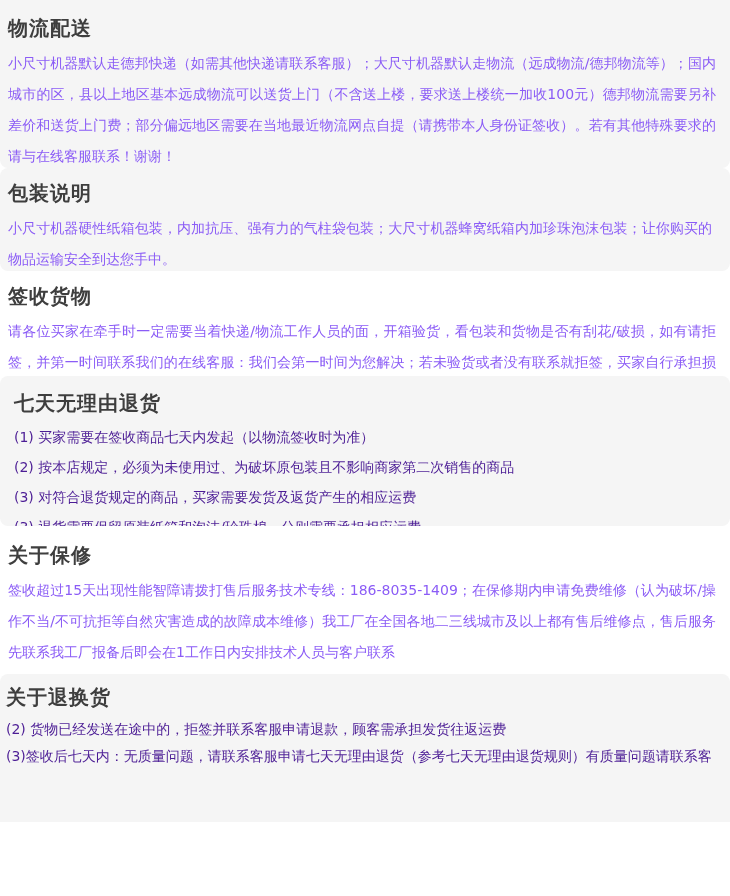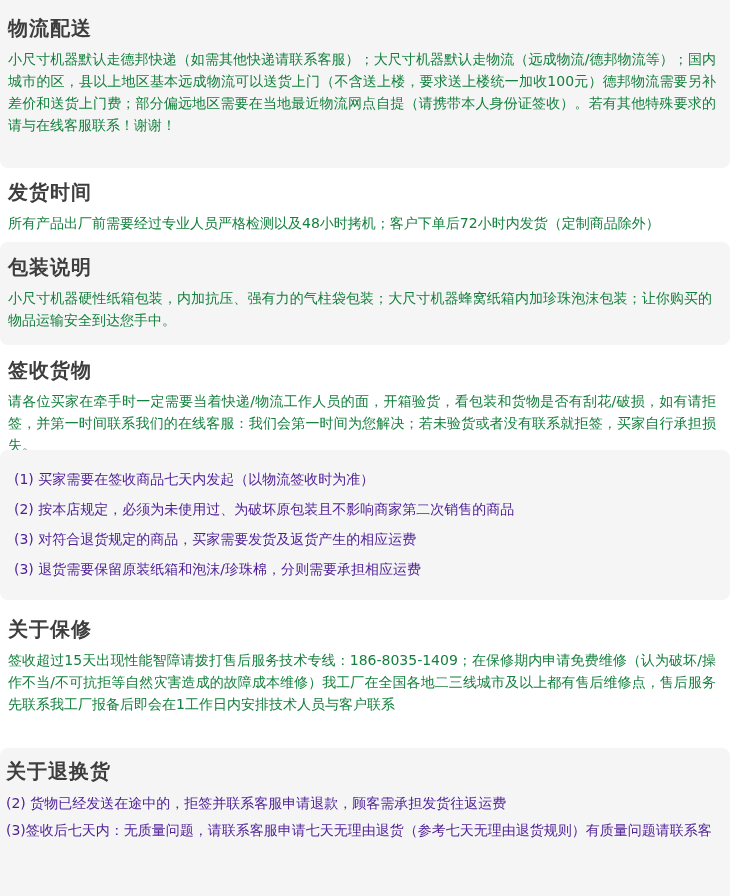--- a/index.html
+++ b/index.html
@@ -20,22 +20,22 @@
   h2 {
     font-size: 20px;
     font-weight: bold;
     color: #3e3e3e;
     line-height: 26px;
     margin-bottom: 7px;
     letter-spacing: 1px;
   }
   p.body-text {
     font-size: 14px;
-    line-height: 22px;
-    color: #15803d;
+    line-height: 31px;
+    color: #8b5cf6;
     text-align: justify;
   }
   ul.item-list { list-style: none; }
   ul.item-list li {
     font-size: 14px;
     color: #4c1d95;
   }
   .wrap-indent { padding-left: 86px; }
 
   
@@ -54,36 +54,33 @@
 </head>
 <body>
 
 <div class="page">
 
   <section id="sec-logistics" class="panel-gray no-top-radius">
     <h2>物流配送</h2>
     <p class="body-text">小尺寸机器默认走德邦快递（如需其他快递请联系客服）；大尺寸机器默认走物流（远成物流/德邦物流等）；国内城市的区，县以上地区基本远成物流可以送货上门（不含送上楼，要求送上楼统一加收100元）德邦物流需要另补差价和送货上门费；部分偏远地区需要在当地最近物流网点自提（请携带本人身份证签收）。若有其他特殊要求的请与在线客服联系！谢谢！</p>
   </section>
 
-  <section id="sec-shiptime" class="panel-white">
-    <h2>发货时间</h2>
-    <p class="body-text">所有产品出厂前需要经过专业人员严格检测以及48小时拷机；客户下单后72小时内发货（定制商品除外）</p>
-  </section>
 
   <section id="sec-packing" class="panel-gray">
     <h2>包装说明</h2>
     <p class="body-text">小尺寸机器硬性纸箱包装，内加抗压、强有力的气柱袋包装；大尺寸机器蜂窝纸箱内加珍珠泡沫包装；让你购买的物品运输安全到达您手中。</p>
   </section>
 
   <section id="sec-sign" class="panel-white">
     <h2>签收货物</h2>
     <p class="body-text">请各位买家在牵手时一定需要当着快递/物流工作人员的面，开箱验货，看包装和货物是否有刮花/破损，如有请拒签，并第一时间联系我们的在线客服：我们会第一时间为您解决；若未验货或者没有联系就拒签，买家自行承担损失。</p>
   </section>
 
   <section id="sec-return7" class="panel-gray">
+    <h2>七天无理由退货</h2>
     <ul class="item-list">
       <li>(1) 买家需要在签收商品七天内发起（以物流签收时为准）</li>
       <li>(2) 按本店规定，必须为未使用过、为破坏原包装且不影响商家第二次销售的商品</li>
       <li>(3) 对符合退货规定的商品，买家需要发货及返货产生的相应运费</li>
       <li>(3) 退货需要保留原装纸箱和泡沫/珍珠棉，分则需要承担相应运费</li>
     </ul>
   </section>
 
   <section id="sec-warranty" class="panel-white">
     <h2>关于保修</h2>

